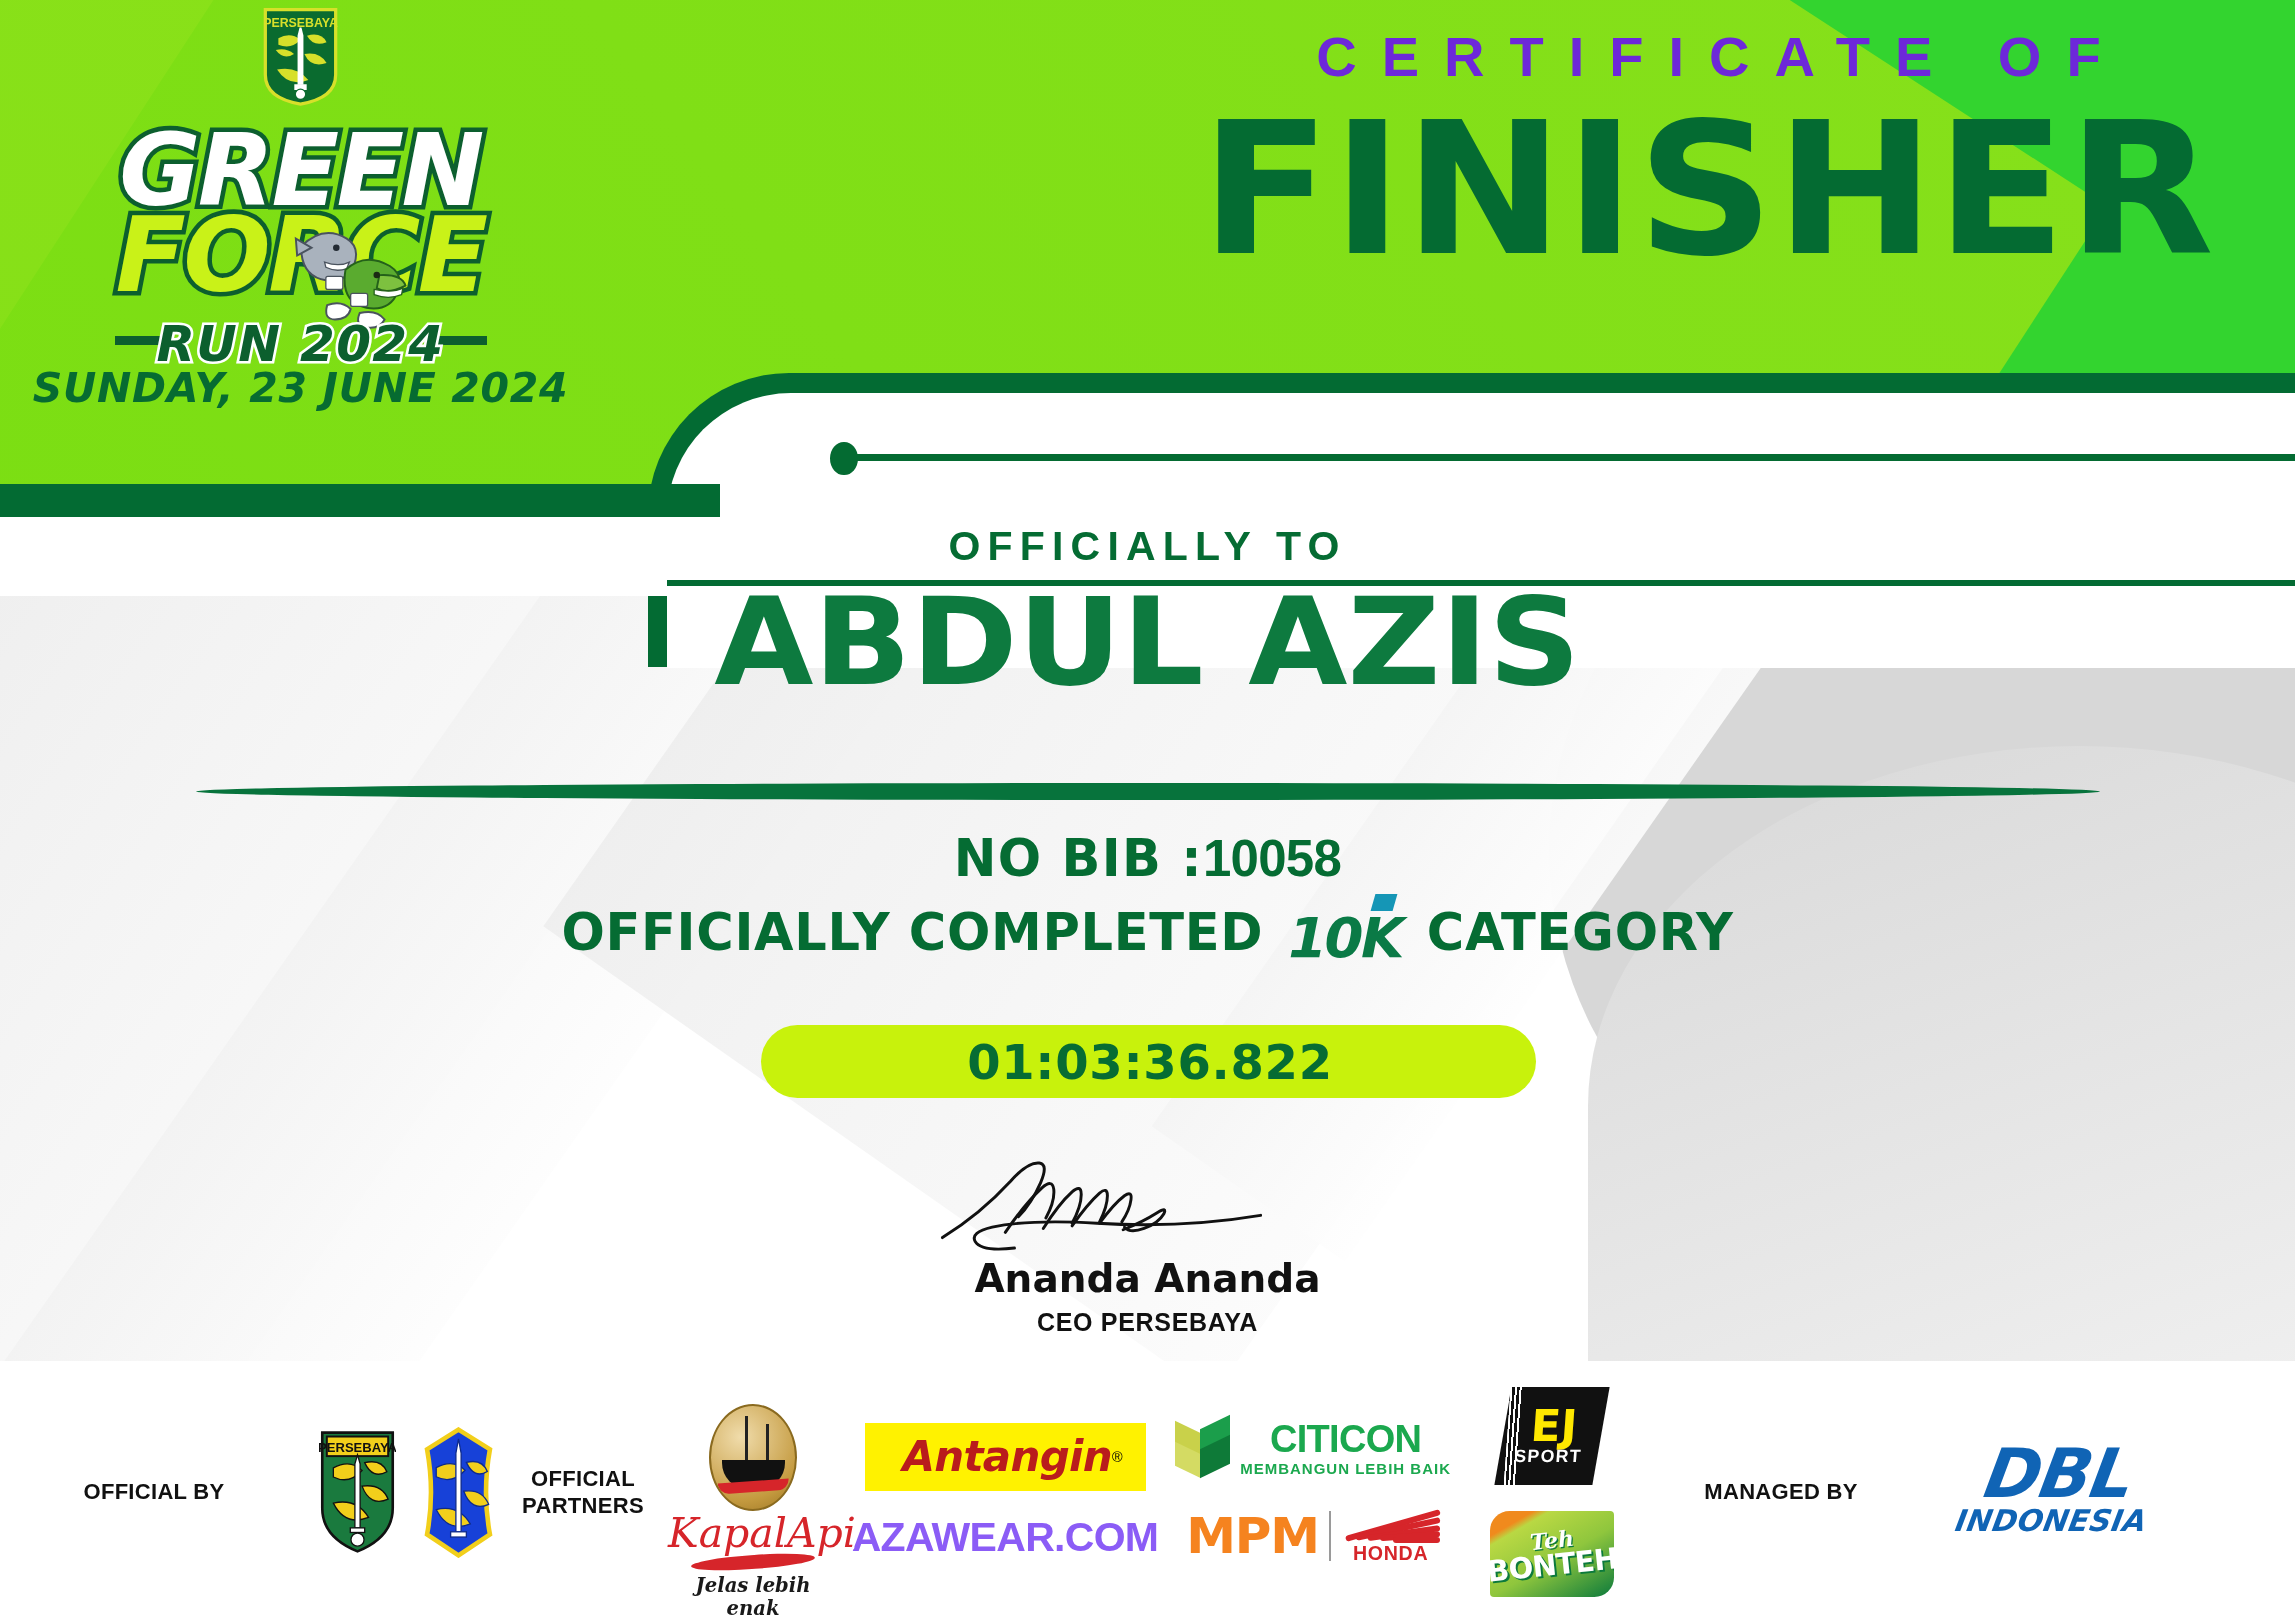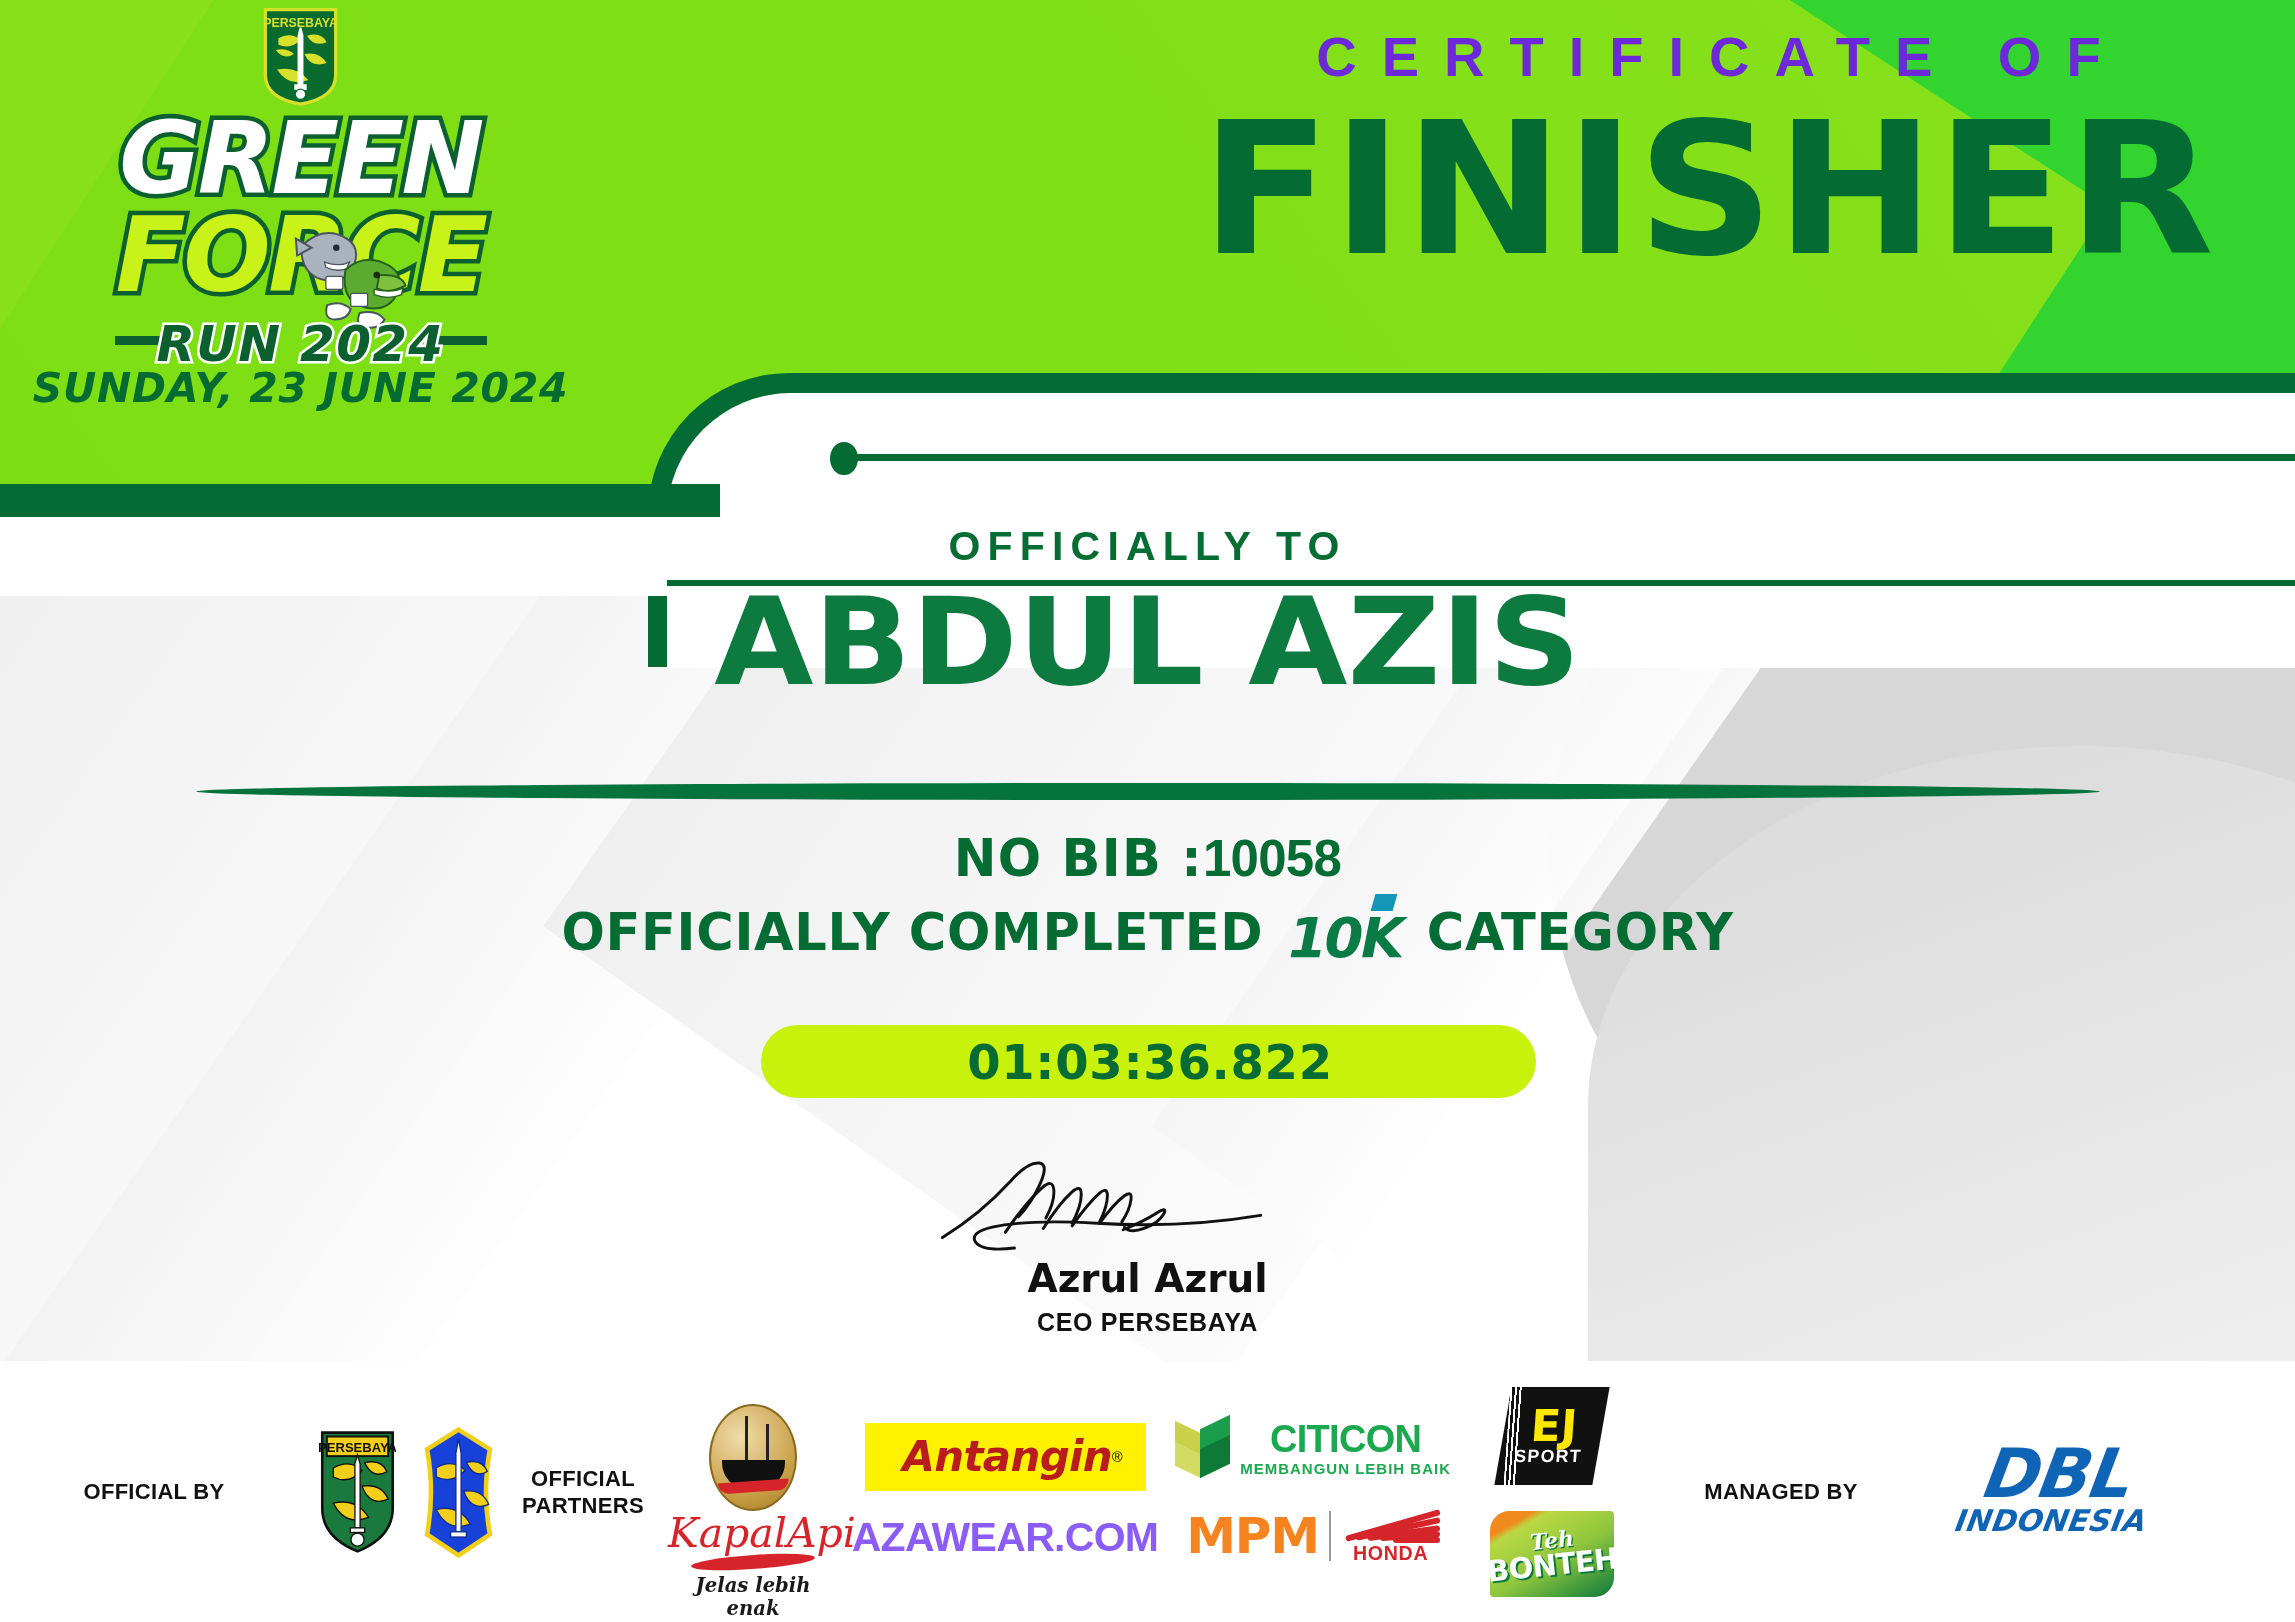--- a/index.html
+++ b/index.html
@@ -63,21 +63,21 @@
   
   .logo-block{position:absolute;left:39px;top:6.5px;width:523px;height:458px;
     display:flex;flex-direction:column;align-items:center;}
   .crest{width:79px;height:99px;margin-bottom:2.6px;}
   .gf-logo{position:relative;width:458px;height:255px;margin-top:-2.6px;}
   .gf-green,.gf-force{
     position:absolute;left:0;width:100%;text-align:center;
     font-family:"DejaVu Sans",sans-serif;font-weight:bold;font-style:italic;
     letter-spacing:-2.6px;line-height:1;
   }
-  .gf-green{top:3px;font-size:99px;color:#ffffff;
+  .gf-green{top:15px;font-size:99px;color:#ffffff;
     -webkit-text-stroke:9.2px #0c5f2e;paint-order:stroke fill;
     text-shadow:0 0 0 #0c5f2e;}
   .gf-force{top:98px;font-size:103px;color:#c9f218;
     -webkit-text-stroke:9.2px #0c5f2e;paint-order:stroke fill;}
   .gf-mascot{position:absolute;left:216px;top:101px;width:124px;height:131px;}
   .gf-run{position:absolute;left:0;top:209px;width:100%;text-align:center;
     font-family:"DejaVu Sans",sans-serif;font-style:italic;font-weight:bold;
     font-size:50px;letter-spacing:1.3px;color:#0c5f2e;
     -webkit-text-stroke:5.2px #ffffff;paint-order:stroke fill;}
   .gf-run-line-l,.gf-run-line-r{position:absolute;top:230px;height:9.2px;background:#0c5f2e;}
@@ -357,21 +357,21 @@
       <g fill="none" stroke="#111111" stroke-width="4.5" stroke-linecap="round">
         <path d="M16 126 q58 -36 104 -86 q26 -30 44 -28 q14 2 2 30 q-14 32 -34 52"></path>
         <path d="M112 118 q30 -44 56 -68 q16 -14 18 2 q2 18 -12 44"></path>
         <path d="M170 112 q24 -38 44 -56 q14 -12 14 4 q0 18 -14 44"></path>
         <path d="M214 108 q24 -34 42 -50 q12 -10 12 4 q0 16 -12 40"></path>
         <path d="M256 104 q22 -30 38 -42 q12 -8 10 6 q-2 16 -14 34"></path>
         <path d="M292 114 q30 -12 52 -26 q16 -10 10 2 q-8 14 -30 22 q-22 8 -30 -2"></path>
         <path d="M126 142 q-50 6 -60 -10 q-8 -14 26 -22 q56 -12 160 -6 q130 8 250 -12"></path>
       </g>
     </svg>
-    <div class="sig-name">Azrul Azrul</div>
+    <div class="sig-name">Ananda Ananda</div>
     <div class="sig-role">CEO PERSEBAYA</div>
   </div>
 
   <div class="footer">
 
     <div class="f-cell" style="width:308px">
       <div class="f-label">OFFICIAL BY</div>
     </div>
 
     <div class="f-cell" style="width:98px">

